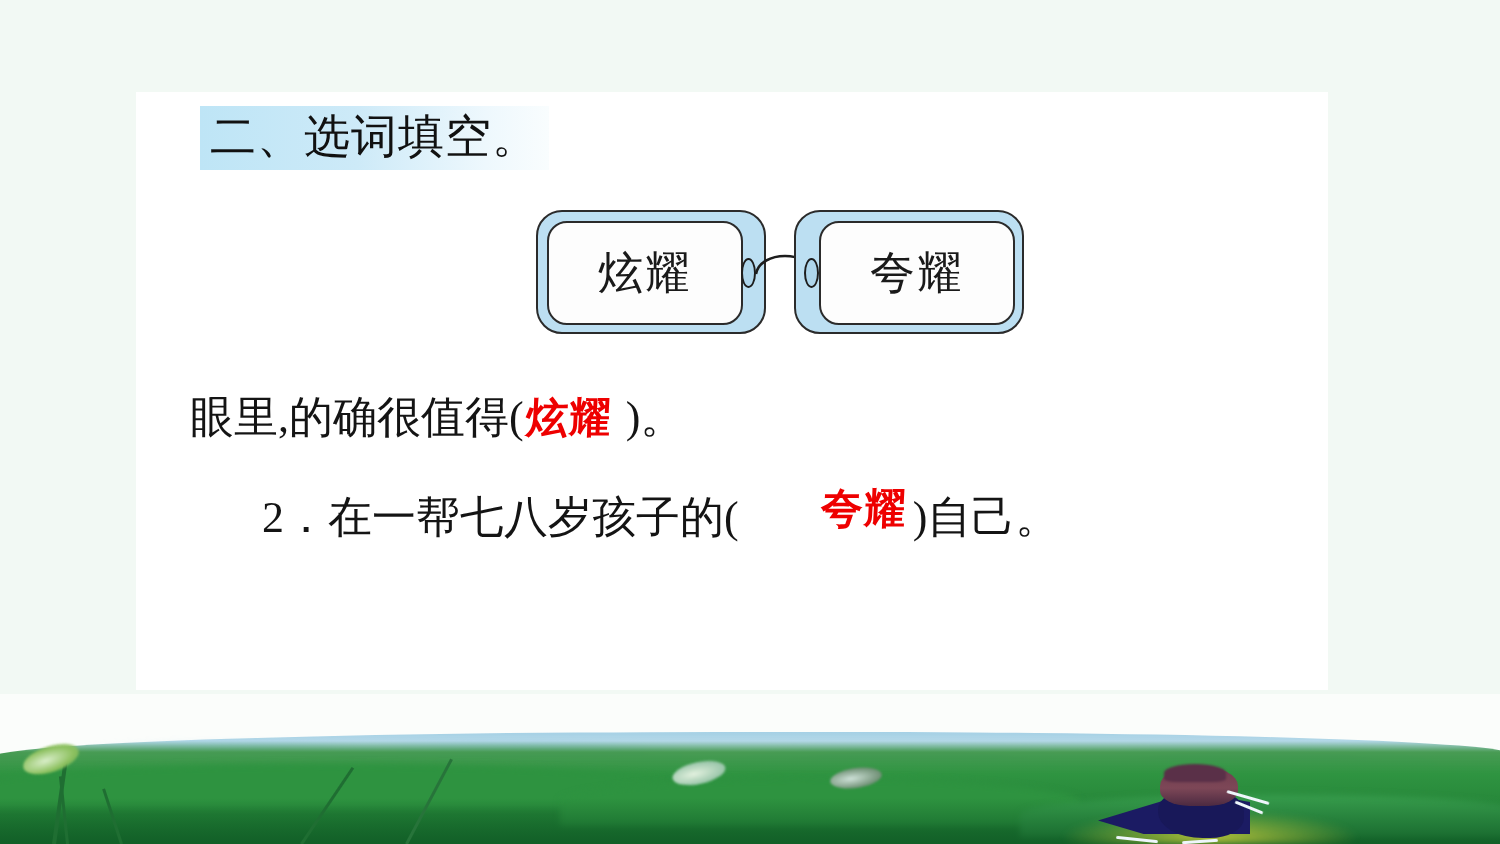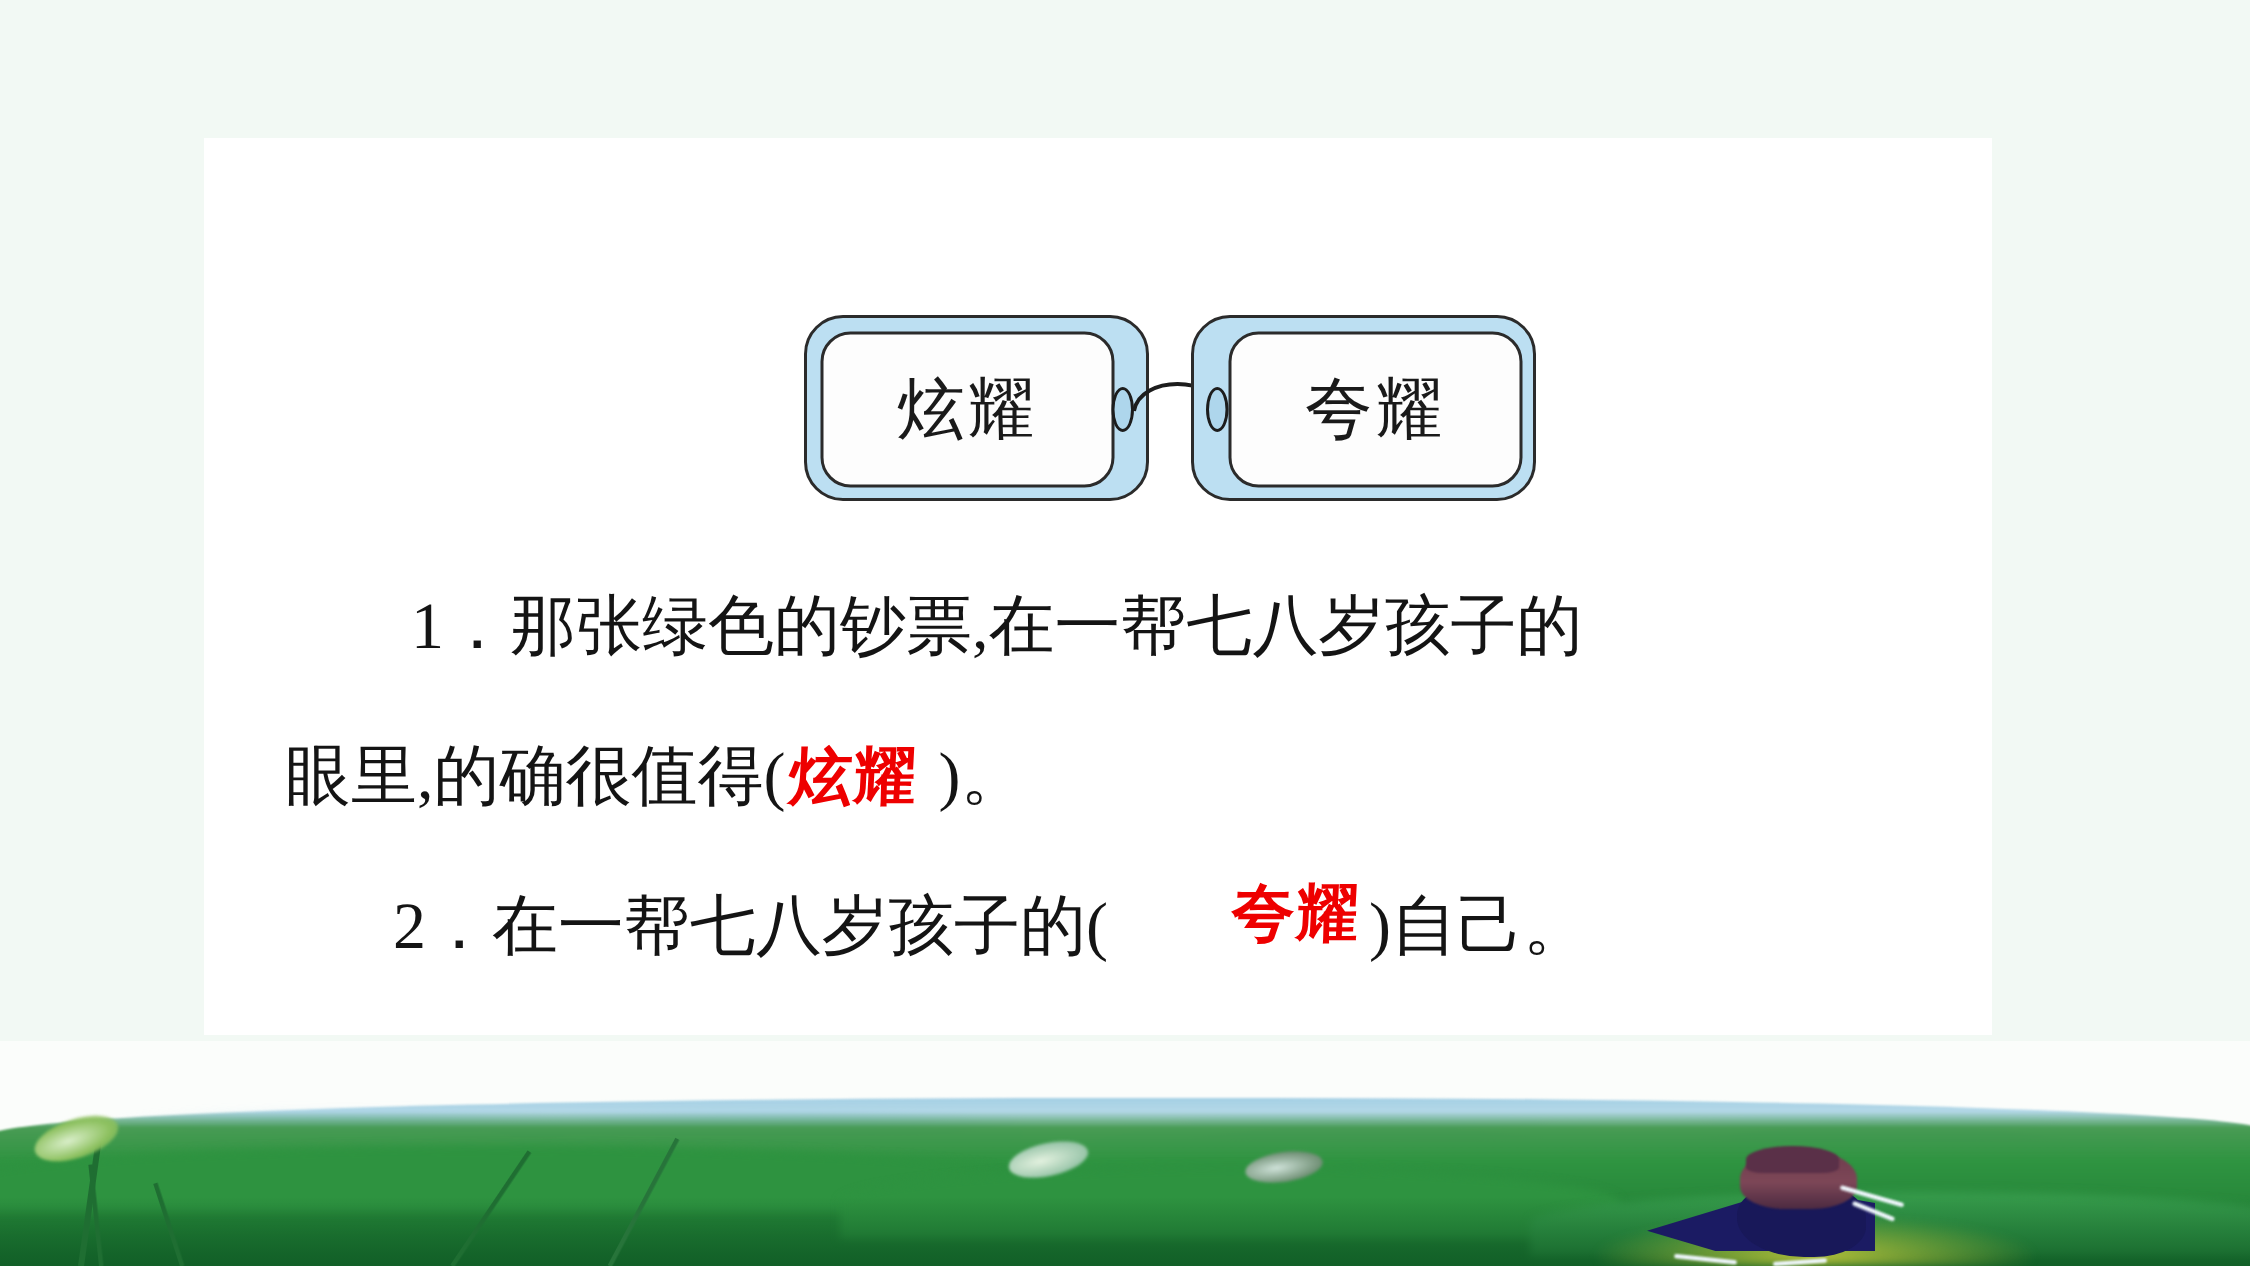--- a/index.html
+++ b/index.html
@@ -317,20 +317,21 @@
       <div class="sw-cap"></div>
       <div class="sw-streak st1"></div>
       <div class="sw-streak st2"></div>
       <div class="sw-streak st3"></div>
       <div class="sw-streak st4"></div>
     </div>
   </div>
 
   <div class="card">
 
+    <div class="heading">二、选词填空。</div>
 
     <div class="tags">
 
       <div class="tag tag-left">
         <div class="tag-inner">
           <span class="tag-word">炫耀</span>
         </div>
         <div class="eyelet"></div>
       </div>
 
@@ -341,21 +342,20 @@
       <div class="tag tag-right">
         <div class="tag-inner">
           <span class="tag-word">夸耀</span>
         </div>
         <div class="eyelet"></div>
       </div>
     </div>
 
     <div class="sentences">
 
-      <div class="s-line s-line-1"><span>1．</span><span>那张绿色的钞票,在一帮七八岁孩子的</span></div>
 
       <div class="s-line s-line-2"><span>眼里,的确很值得(</span><span class="answer answer-1">炫耀</span><span>)。</span></div>
 
       <div class="s-line s-line-3"><span>2．</span><span>在一帮七八岁孩子的(</span><span class="answer answer-2">夸耀</span><span>)自己。</span></div>
 
     </div>
   </div>
 </div>
 
 </body></html>

